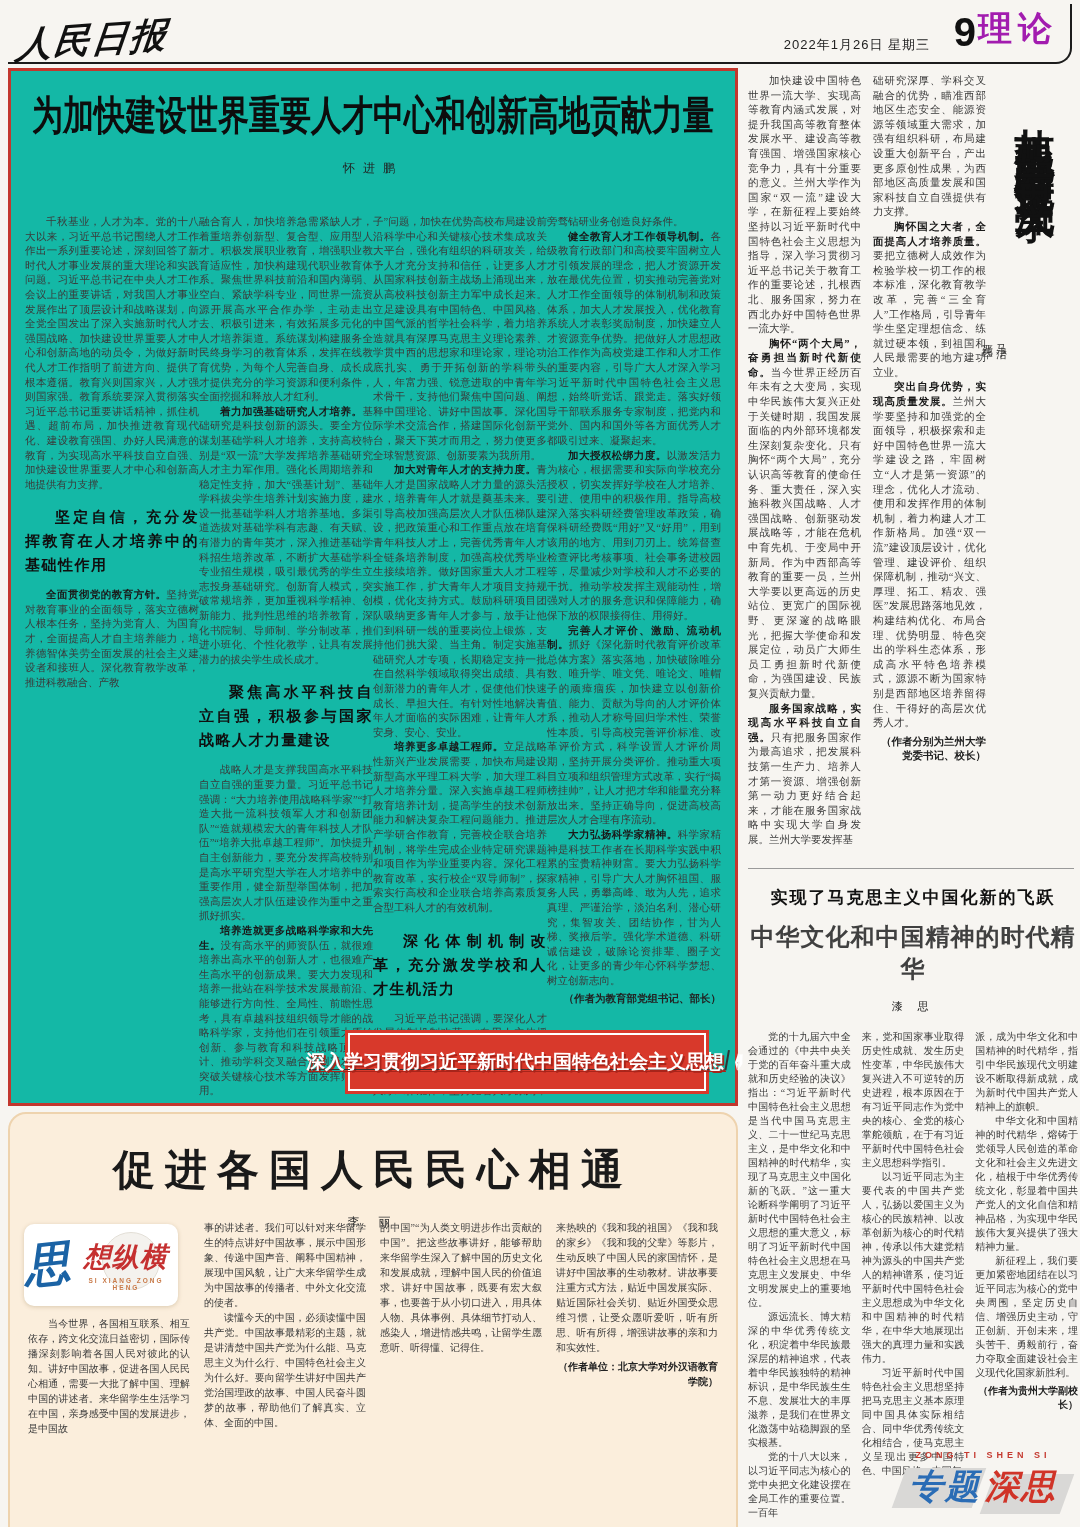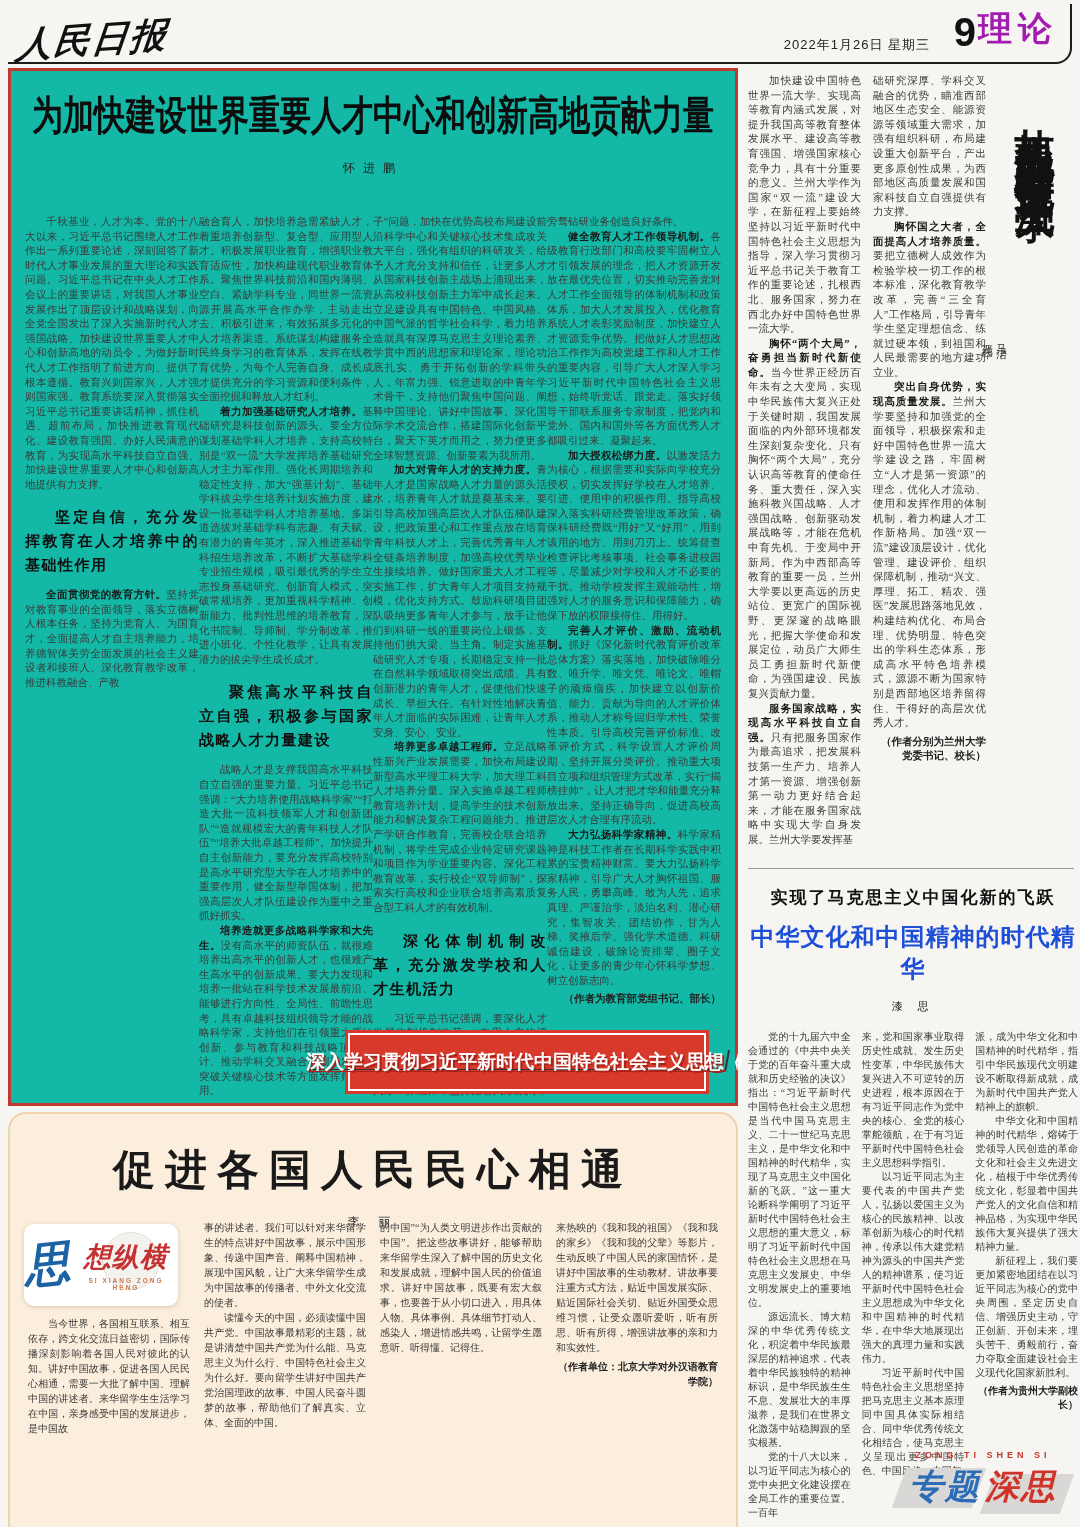--- a/index.html
+++ b/index.html
@@ -50,21 +50,21 @@
     writing-mode:vertical-rl;font:700 40px/1.6 "Liberation Serif",serif;
     color:#111;letter-spacing:5px;}
   .right-authors{position:absolute;left:232px;top:262px;writing-mode:vertical-rl;
     font-size:10.5px;color:#333;letter-spacing:2px;}
   .right-authors span{display:block;margin-bottom:14px;}
   .sep-line{position:absolute;left:748px;top:868px;width:326px;border-top:1px solid #9a9a9a;}
 
   
   .mid-art{position:absolute;left:748px;top:882px;width:330px;height:645px;overflow:hidden;}
   .mid-kicker{text-align:center;font:700 17px "Liberation Sans",sans-serif;color:#111;letter-spacing:2px;margin:4px 0 12px;}
-  .mid-headline{text-align:center;font:700 24px "Liberation Sans",sans-serif;color:#1d4ed8;letter-spacing:1px;margin:12px 0 8px;}
+  .mid-headline{text-align:center;font:700 24px "Liberation Sans",sans-serif;color:#404040;letter-spacing:1px;margin:12px 0 8px;}
   .mid-byline{text-align:center;font-size:11px;color:#222;letter-spacing:6px;margin:14px 0 0;}
   .mid-cols{display:flex;gap:11px;margin-top:16px;height:520px;}
   .mid-cols .col{font-size:10px;line-height:14px;}
 
   
   .ztss{position:absolute;left:893px;top:1450px;width:180px;height:72px;}
   .ztss-caption{text-align:center;font:700 9px "Liberation Sans",sans-serif;
     color:#c43a30;letter-spacing:4px;}
   .ztss-words{position:relative;margin-top:4px;height:50px;text-align:center;}
   .ztss-bar1,.ztss-bar2{position:absolute;background:#d9d8d6;transform:skewX(-20deg);}

